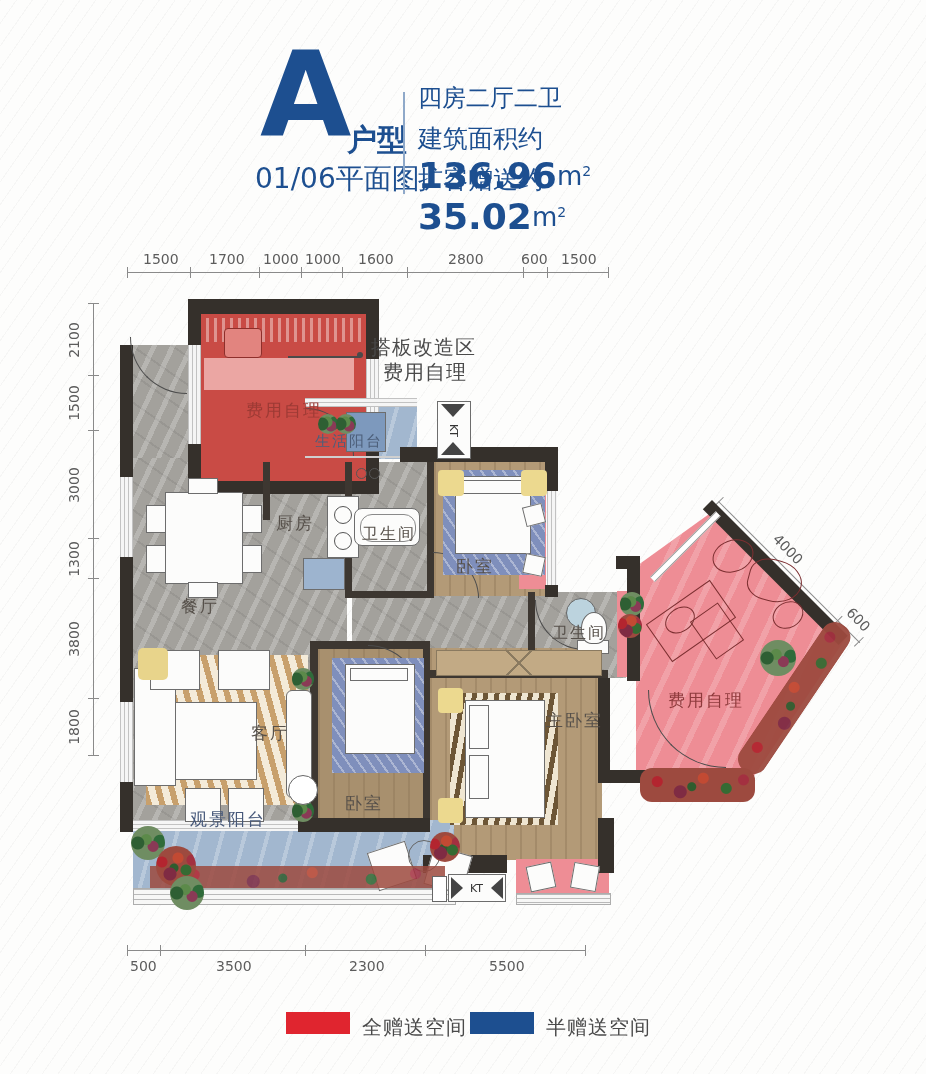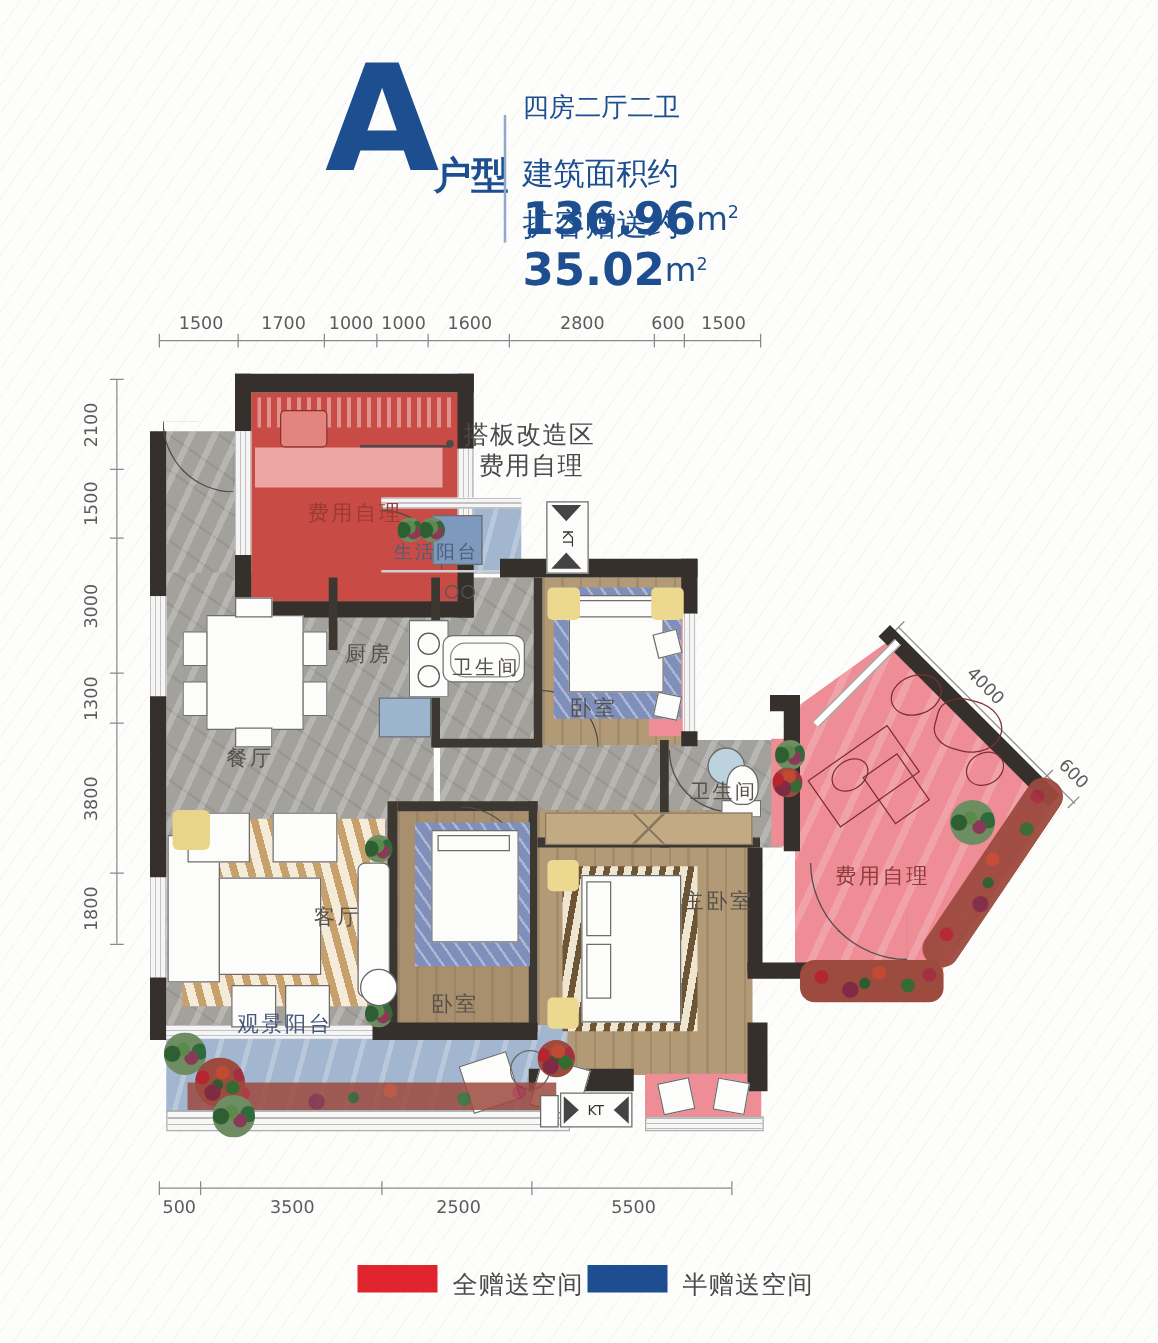--- a/index.html
+++ b/index.html
@@ -53,22 +53,23 @@
      #6f8d62;}
 </style>
 </head>
 <body>
 
 <div id="canvas">
 
   <div class="abs hdr" style="left:255px;top:60px;width:420px;height:150px">
     <span class="abs" style="left:5px;top:-24px;font-size:118px;font-weight:bold;line-height:1">A</span>
     <span class="abs" style="left:92px;top:60px;font-size:30px;font-weight:bold">户型</span>
+    <span class="abs" style="left:0px;top:100px;font-size:28px">01/06平面图</span>
     <div class="abs" style="left:148px;top:32px;width:2px;height:102px;background:#8fa9c9"></div>
-    <div class="abs" style="left:163px;top:12px;font-size:21px">
+    <div class="abs" style="left:163px;top:22px;font-size:24px">
       <span>四房二厅二卫</span>
     </div>
     <div class="abs" style="left:163px;top:62px;font-size:25px">
       <span>建筑面积约</span><span style="font-size:36px;font-weight:bold;vertical-align:-3px">136.96</span><span style="font-size:26px">m</span><sup style="font-size:14px">2</sup>
     </div>
     <div class="abs" style="left:163px;top:103px;font-size:25px">
       <span>扩容赠送约</span><span style="font-size:36px;font-weight:bold;vertical-align:-3px">35.02</span><span style="font-size:26px">m</span><sup style="font-size:14px">2</sup>
     </div>
   </div>
 
@@ -112,21 +113,21 @@
 
   <div>
     <div class="dline" style="left:127px;top:950px;width:458px;height:1px"></div>
     <div class="dline" style="left:127px;top:945px;width:1px;height:11px"></div>
     <div class="dline" style="left:160px;top:945px;width:1px;height:11px"></div>
     <div class="dline" style="left:305px;top:945px;width:1px;height:11px"></div>
     <div class="dline" style="left:425px;top:945px;width:1px;height:11px"></div>
     <div class="dline" style="left:585px;top:945px;width:1px;height:11px"></div>
     <span class="dim" style="left:130px;top:958px">500</span>
     <span class="dim" style="left:216px;top:958px">3500</span>
-    <span class="dim" style="left:349px;top:958px">2500</span>
+    <span class="dim" style="left:349px;top:958px">2300</span>
     <span class="dim" style="left:489px;top:958px">5500</span>
   </div>
 
   <div class="abs" style="left:733px;top:487px;width:205px;height:40px;transform:rotate(45deg);transform-origin:0 0">
     <div class="dline" style="left:0;top:20px;width:200px;height:1px"></div>
     <div class="dline" style="left:0;top:14px;width:1px;height:13px"></div>
     <div class="dline" style="left:168px;top:14px;width:1px;height:13px"></div>
     <div class="dline" style="left:198px;top:14px;width:1px;height:13px"></div>
     <span class="dim" style="left:65px;top:-3px">4000</span>
     <span class="dim" style="left:169px;top:-3px">600</span>

